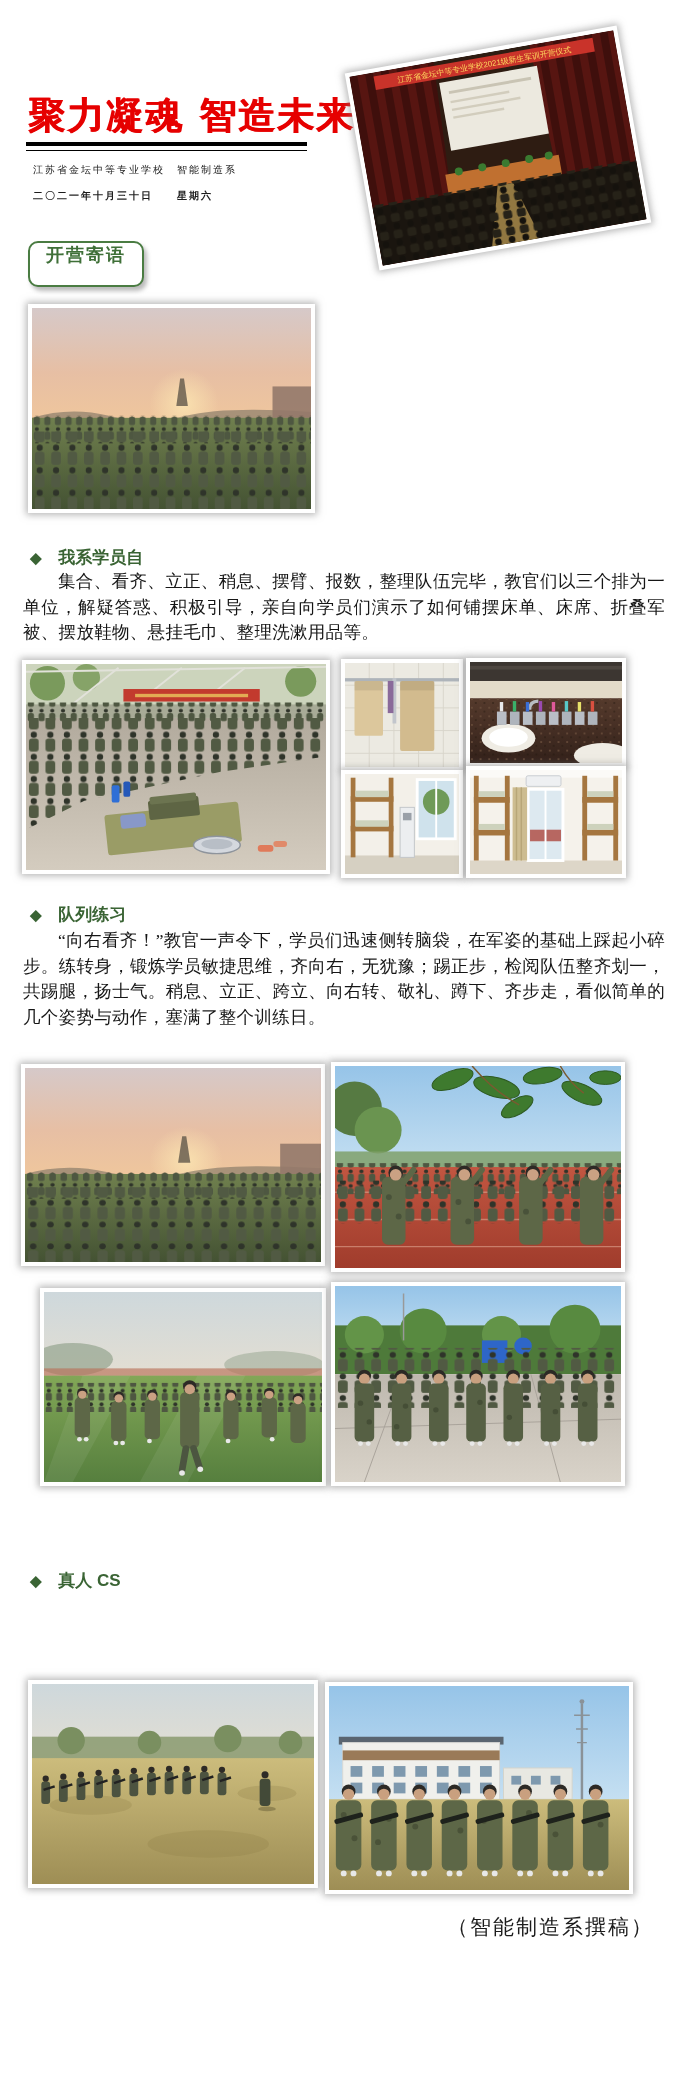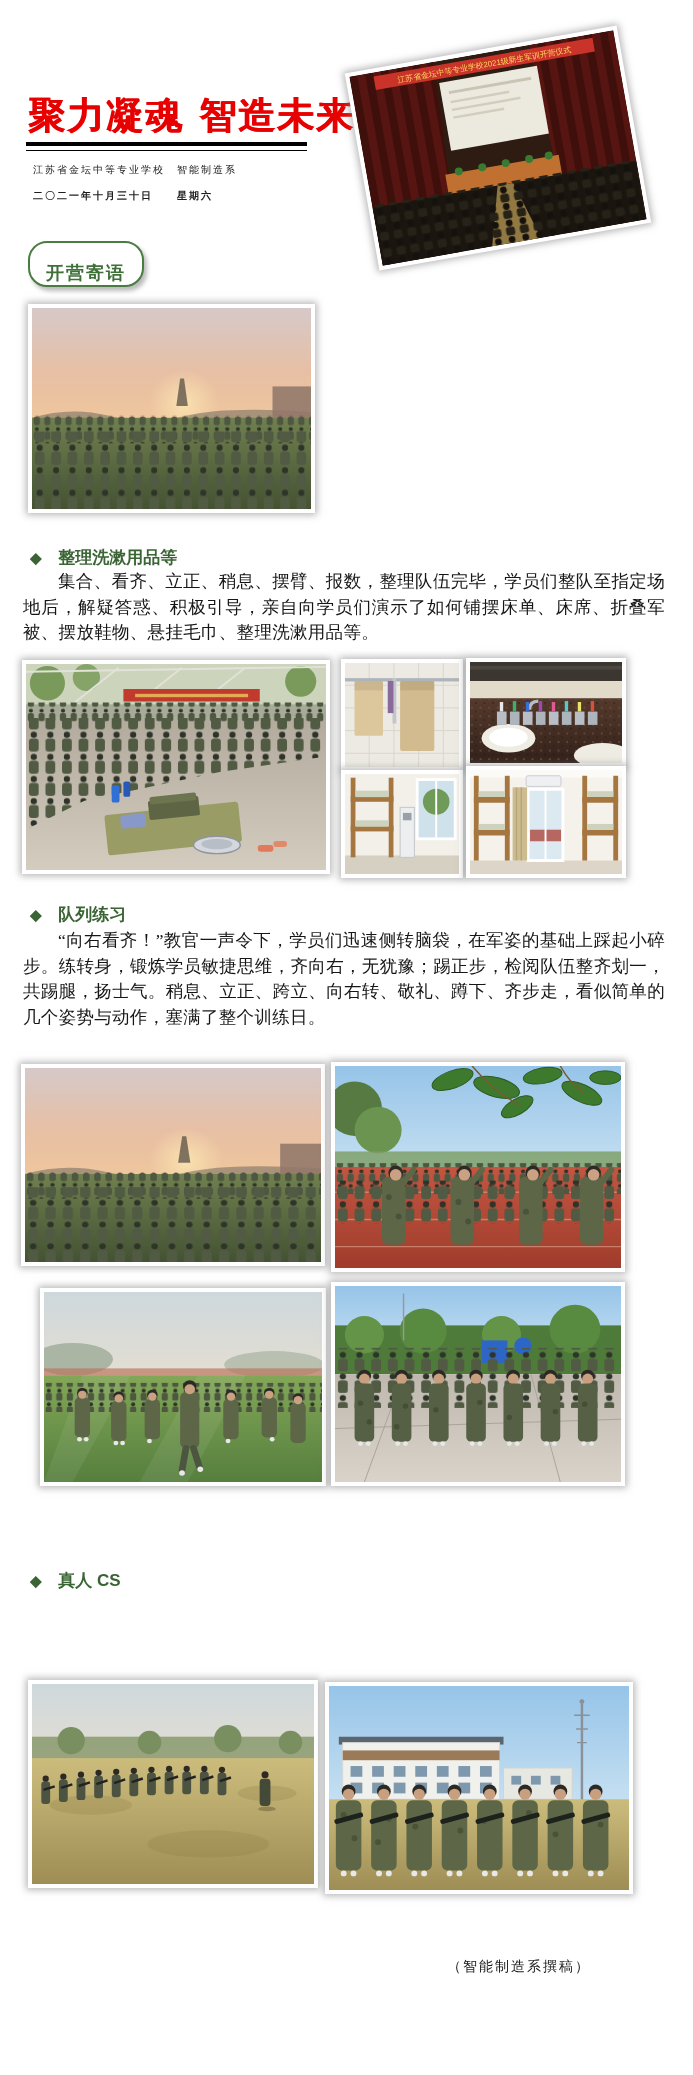--- a/index.html
+++ b/index.html
@@ -8,37 +8,37 @@
   
   .main-title{position:absolute;left:28px;top:94px;width:300px;font-size:37px;line-height:42px;
      font-weight:bold;color:#e60000;letter-spacing:2px;font-family:"DejaVu Serif","Liberation Serif",serif;
      text-shadow:1px 0 0 #e60000;white-space:nowrap;}
   .rule{position:absolute;left:26px;top:142px;width:281px;height:4px;
      border-top:4px solid #000;border-bottom:1px solid #000;}
   .info-line{position:absolute;left:33px;font-size:10px;letter-spacing:2px;color:#1c1c1c;
      font-family:"Liberation Serif",serif;white-space:nowrap;}
   
   .badge{position:absolute;left:28px;top:241px;width:112px;height:42px;border:2.5px solid #4a7c42;
-     border-radius:19px;background:#fff;box-shadow:3px 4px 4px rgba(150,150,150,.65);
-     display:flex;align-items:flex-end;justify-content:center;}
+     border-radius:10px;background:#fff;box-shadow:3px 4px 4px rgba(150,150,150,.65);
+     display:flex;align-items:flex-start;justify-content:center;}
   .badge span{color:#3f7038;font-weight:bold;font-size:18px;letter-spacing:2px;
      font-family:"Liberation Sans",sans-serif;}
   
   .sec-head{position:absolute;font-family:"Liberation Sans",sans-serif;font-weight:bold;
      color:#3a6434;font-size:17px;white-space:nowrap;}
   .sec-head .diamond{margin-right:12px;font-size:15px;}
   
   .body-para{position:absolute;text-align:justify;text-indent:2em;color:#161616;}
   .para-lg{font-size:20px;line-height:25px;}
   .para-md{font-size:17.5px;line-height:25.5px;letter-spacing:.3px;}
   
   .photo{position:absolute;background:#fff;padding:4px;box-shadow:0 0 7px 2px rgba(125,125,125,.55);}
   .ph{display:block;width:100%;height:100%;}
-  .footer-credit{position:absolute;left:447px;top:1913px;font-size:14px;letter-spacing:2px;color:#1c1c1c;
-     font-family:Liberation Sans, sans-serif;white-space:nowrap;margin-top:45px;}
+  .footer-credit{position:absolute;left:447px;top:1913px;font-size:21px;letter-spacing:2px;color:#1c1c1c;
+     font-family:Liberation Sans, sans-serif;white-space:nowrap;}
 </style>
 </head>
 <body>
 
 <svg style="position:absolute;width:0;height:0" aria-hidden="true">
   <defs>
     <pattern id="crowdS" width="11" height="15" patternUnits="userSpaceOnUse">
       <circle cx="5" cy="3.5" r="2.1" fill="#2f342a"></circle>
       <rect x="1.8" y="6" width="6.4" height="8.5" rx="2" fill="#4e5741"></rect>
     </pattern>
@@ -157,23 +157,23 @@
   </div>
 
   <div class="photo" style="left:28px;top:304px;width:279px;height:201px;">
     <svg class="ph" viewBox="0 0 290 205" preserveAspectRatio="none">
       <use href="#sunsetScene" width="290" height="205"></use>
     </svg>
   </div>
 
   <div class="sec-head" style="left:30px;top:546px;">
     <span class="diamond">◆</span>
-    <span>整理洗漱用品等</span>
-  </div>
-  <div class="body-para para-md" style="left:23px;top:569px;width:642px;">集合、看齐、立正、稍息、摆臂、报数，整理队伍完毕，学员们整队至指定场地后，解疑答惑、积极引导，亲自向学员们演示了如何铺摆床单、床席、折叠军被、摆放鞋物、悬挂毛巾、整理洗漱用品等。</div>
+    <span>我系学员自</span>
+  </div>
+  <div class="body-para para-md" style="left:23px;top:569px;width:642px;">集合、看齐、立正、稍息、摆臂、报数，整理队伍完毕，教官们以三个排为一单位，解疑答惑、积极引导，亲自向学员们演示了如何铺摆床单、床席、折叠军被、摆放鞋物、悬挂毛巾、整理洗漱用品等。</div>
 
   <div class="photo" style="left:22px;top:660px;width:300px;height:206px;">
     <svg class="ph" viewBox="0 0 308 214" preserveAspectRatio="none">
       <rect width="308" height="56" fill="#ccd4bc"></rect>
       <circle cx="22" cy="20" r="18" fill="#7a9a5c"></circle>
         <circle cx="62" cy="14" r="14" fill="#86a368"></circle>
       <circle cx="282" cy="18" r="16" fill="#7a9a5c"></circle>
       <g stroke="#e2e2da" stroke-width="2">
         <line x1="0" y1="8" x2="308" y2="3"></line>
         <line x1="30" y1="56" x2="95" y2="4"></line>

